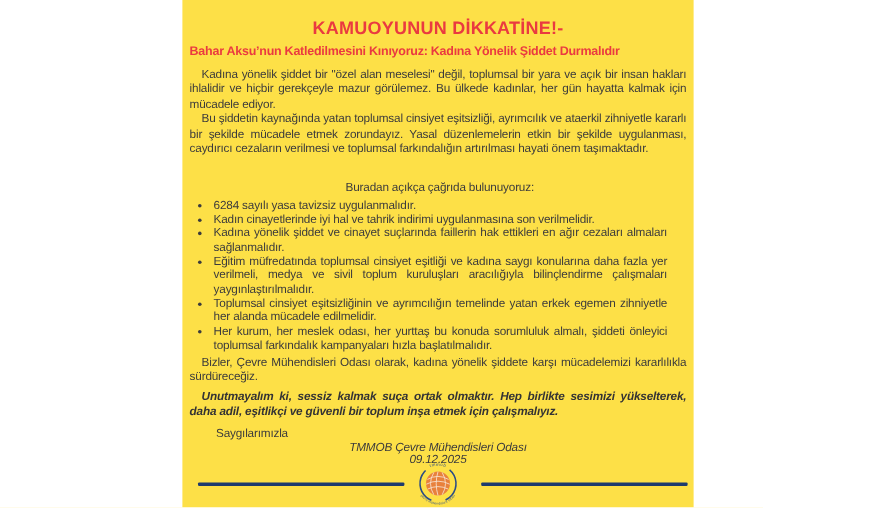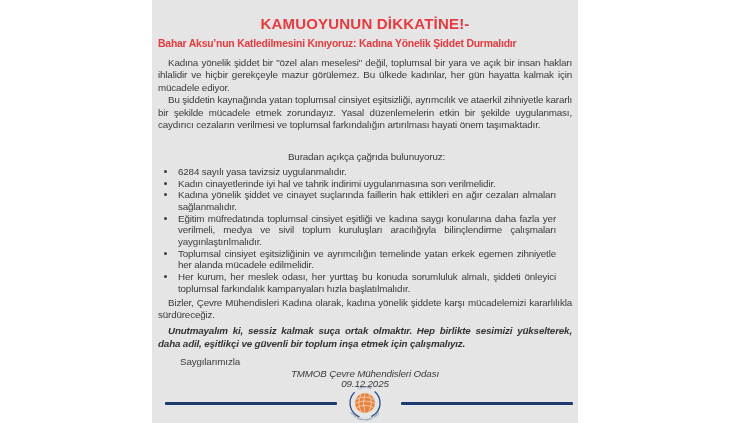--- a/index.html
+++ b/index.html
@@ -2,21 +2,21 @@
 <html><head>
 <meta charset="utf-8">
 <style>
   html,body { margin:0; padding:0; background:#ffffff; }
   .canvas {
     position:relative; width:730px; height:423px; background:#ffffff;
     font-family:"Liberation Sans", sans-serif; overflow:hidden;
   }
   .page {
     position:absolute; left:152px; top:0; width:426px; height:423px;
-    background:#e5e5e5; box-sizing:border-box; padding:16px 6px 0 6px;
+    background:#fde047; box-sizing:border-box; padding:16px 6px 0 6px;
     overflow:hidden; color:#3c3b3c;
     font-size:9.8px; line-height:12.4px; letter-spacing:-0.15px;
   }
   .title {
     text-align:center; color:#ea3a40; font-weight:bold;
     font-size:15px; line-height:15px; letter-spacing:0.2px;
   }
   .subtitle {
     text-align:left; color:#ea3a40; font-weight:bold;
     font-size:10.4px; line-height:12px; margin-top:7px;
@@ -59,21 +59,21 @@
 
     <ul class="demands">
       <li>6284 sayılı yasa tavizsiz uygulanmalıdır.</li>
       <li>Kadın cinayetlerinde iyi hal ve tahrik indirimi uygulanmasına son verilmelidir.</li>
       <li>Kadına yönelik şiddet ve cinayet suçlarında faillerin hak ettikleri en ağır cezaları almaları sağlanmalıdır.</li>
       <li>Eğitim müfredatında toplumsal cinsiyet eşitliği ve kadına saygı konularına daha fazla yer verilmeli, medya ve sivil toplum kuruluşları aracılığıyla bilinçlendirme çalışmaları yaygınlaştırılmalıdır.</li>
       <li>Toplumsal cinsiyet eşitsizliğinin ve ayrımcılığın temelinde yatan erkek egemen zihniyetle her alanda mücadele edilmelidir.</li>
       <li>Her kurum, her meslek odası, her yurttaş bu konuda sorumluluk almalı, şiddeti önleyici toplumsal farkındalık kampanyaları hızla başlatılmalıdır.</li>
     </ul>
 
-    <p class="para closing">Bizler, Çevre Mühendisleri Kadına olarak, kadına yönelik şiddete karşı mücadelemizi kararlılıkla sürdüreceğiz.</p>
+    <p class="para closing">Bizler, Çevre Mühendisleri Odası olarak, kadına yönelik şiddete karşı mücadelemizi kararlılıkla sürdüreceğiz.</p>
     <p class="para emphasis">Unutmayalım ki, sessiz kalmak suça ortak olmaktır. Hep birlikte sesimizi yükselterek, daha adil, eşitlikçi ve güvenli bir toplum inşa etmek için çalışmalıyız.</p>
 
     <p class="salute">Saygılarımızla</p>
 
     <div class="signoff">
       <div>TMMOB Çevre Mühendisleri Odası</div>
       <div>09.12.2025</div>
     </div>
 
     <div class="rule rule-left"></div>

